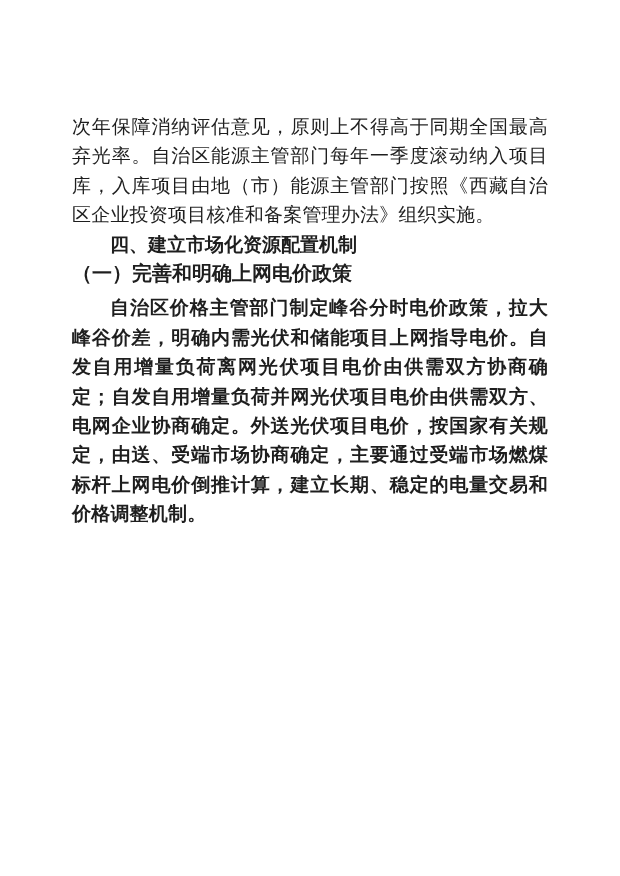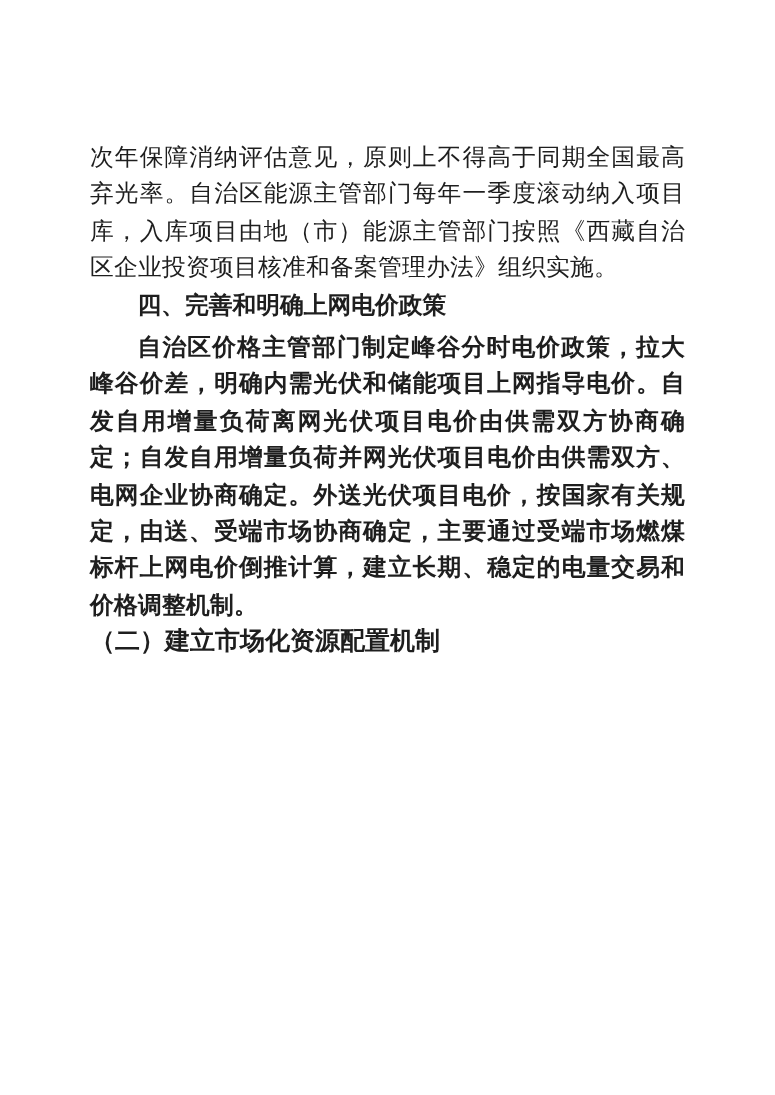--- a/index.html
+++ b/index.html
@@ -48,22 +48,22 @@
     font-weight: bold;
   }
 </style>
 </head>
 <body>
 
 <div class="page">
 
   <p class="body-para">次年保障消纳评估意见，原则上不得高于同期全国最高弃光率。自治区能源主管部门每年一季度滚动纳入项目库，入库项目由地（市）能源主管部门按照《西藏自治区企业投资项目核准和备案管理办法》组织实施。</p>
 
-  <div class="h1">四、完善和明确上网电价政策</div>
+  <div class="h1">四、建立市场化资源配置机制</div>
 
+  <div class="h2">（一）完善和明确上网电价政策</div>
 
   <p class="body-para indent gap-before">自治区价格主管部门制定峰谷分时电价政策，拉大峰谷价差，明确内需光伏和储能项目上网指导电价。自发自用增量负荷离网光伏项目电价由供需双方协商确定；自发自用增量负荷并网光伏项目电价由供需双方、电网企业协商确定。外送光伏项目电价，按国家有关规定，由送、受端市场协商确定，主要通过受端市场燃煤标杆上网电价倒推计算，建立长期、稳定的电量交易和价格调整机制。</p>
 
-  <div class="h2">（二）建立市场化资源配置机制</div>
 
 
 
 </div>
 
 </body></html>

